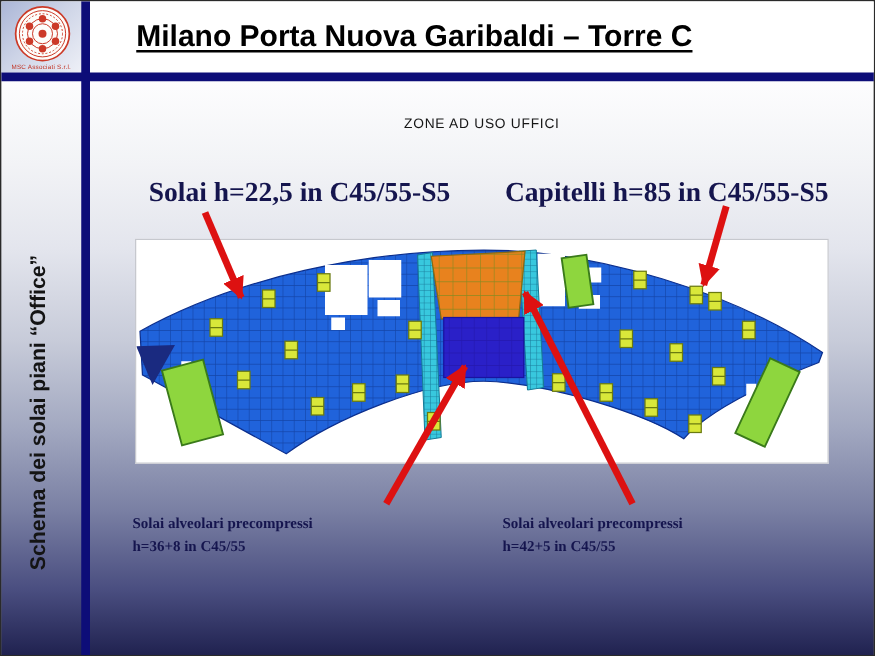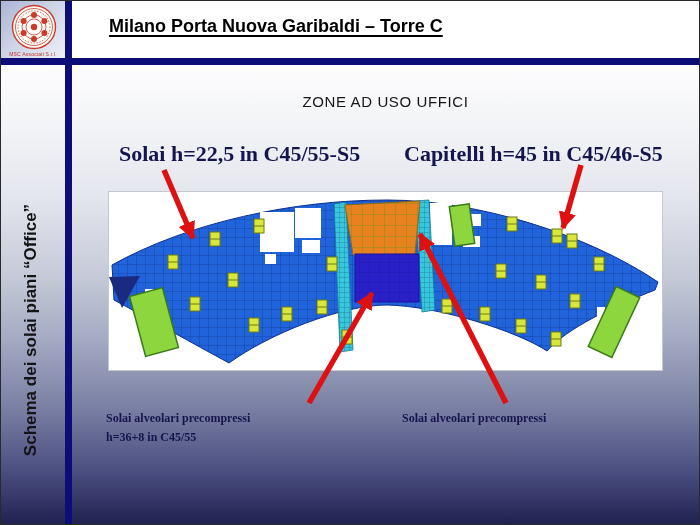--- a/index.html
+++ b/index.html
@@ -12,28 +12,28 @@
       #c7cbd9 52%, #a3a9c1 65%, #797fa3 78%, #4a4e80 90%, #202250 100%);
   }
   .title-band{position:absolute;left:71px;top:0;width:629px;height:57px;background:#ffffff;}
   .logo-cell{position:absolute;left:0;top:0;width:64px;height:57px;
     background:linear-gradient(135deg,#aab5d6 0%,#ccd3e6 45%,#eef0f7 100%);}
   .logo-caption{position:absolute;left:0;top:50px;width:64px;text-align:center;
     font-size:5px;color:#c03020;letter-spacing:0.2px;}
   .vline{position:absolute;left:64px;top:0;width:7px;height:525px;background:#0d0d78;}
   .hline{position:absolute;left:0;top:57px;width:700px;height:7px;background:#0d0d78;}
   .slide-title{position:absolute;left:108px;top:15px;
-    font-size:18px;font-weight:bold;color:#000;
+    font-size:24px;font-weight:bold;color:#000;
     text-decoration:underline;text-decoration-thickness:2px;text-underline-offset:3px;
     white-space:nowrap;}
   .sidebar-caption{position:absolute;left:-120px;top:312px;width:300px;height:34px;
     line-height:34px;text-align:center;transform:rotate(-90deg);
     font-size:17px;font-weight:bold;color:#141414;white-space:nowrap;}
   .section-heading{position:absolute;left:71px;right:0;top:92px;text-align:center;
-    font-size:15px;color:#161616;letter-spacing:0.6px;}
+    font-size:11px;color:#161616;letter-spacing:0.6px;}
   .serif-label{position:absolute;font-family:"Liberation Serif",serif;
     font-weight:bold;color:#15154e;font-size:22px;white-space:nowrap;}
   .lbl-top-left{left:118px;top:140px;}
   .lbl-top-right{left:403px;top:140px;}
   .lbl-bottom{font-size:12px;line-height:19px;}
   .lbl-bottom-left{left:105px;top:408px;}
   .lbl-bottom-right{left:401px;top:408px;}
   .figure-box{position:absolute;left:107px;top:190px;width:553px;height:178px;
     background:#ffffff;border:1px solid #c6c8ce;overflow:hidden;}
   .arrows{position:absolute;left:0;top:0;width:700px;height:525px;
@@ -67,28 +67,29 @@
   <div class="vline"></div>
   <div class="hline"></div>
 
   <div class="slide-title">Milano Porta Nuova Garibaldi – Torre C</div>
 
   <div class="sidebar-caption">Schema dei solai piani “Office”</div>
 
   <div class="section-heading">ZONE AD USO UFFICI</div>
 
   <div class="serif-label lbl-top-left">Solai h=22,5 in C45/55-S5</div>
-  <div class="serif-label lbl-top-right">Capitelli h=45 in C45/46-S5</div>
+  <div class="serif-label lbl-top-right">Capitelli h=85 in C45/55-S5</div>
 
   <div class="serif-label lbl-bottom lbl-bottom-left">
     <div>Solai alveolari precompressi</div>
     <div>h=36+8 in C45/55</div>
   </div>
   <div class="serif-label lbl-bottom lbl-bottom-right">
     <div>Solai alveolari precompressi</div>
+    <div>h=42+5 in C45/55</div>
   </div>
 
   <div class="figure-box">
     <svg width="553" height="178" viewBox="0 0 553 178" aria-hidden="true">
       <defs>
         <pattern id="pB" width="9" height="9" patternUnits="userSpaceOnUse">
           <rect width="9" height="9" fill="#2063db"></rect>
           <path d="M9 0H0V9" fill="none" stroke="#1444a8" stroke-width="1"></path>
         </pattern>
         <pattern id="pC" width="5" height="5" patternUnits="userSpaceOnUse">

